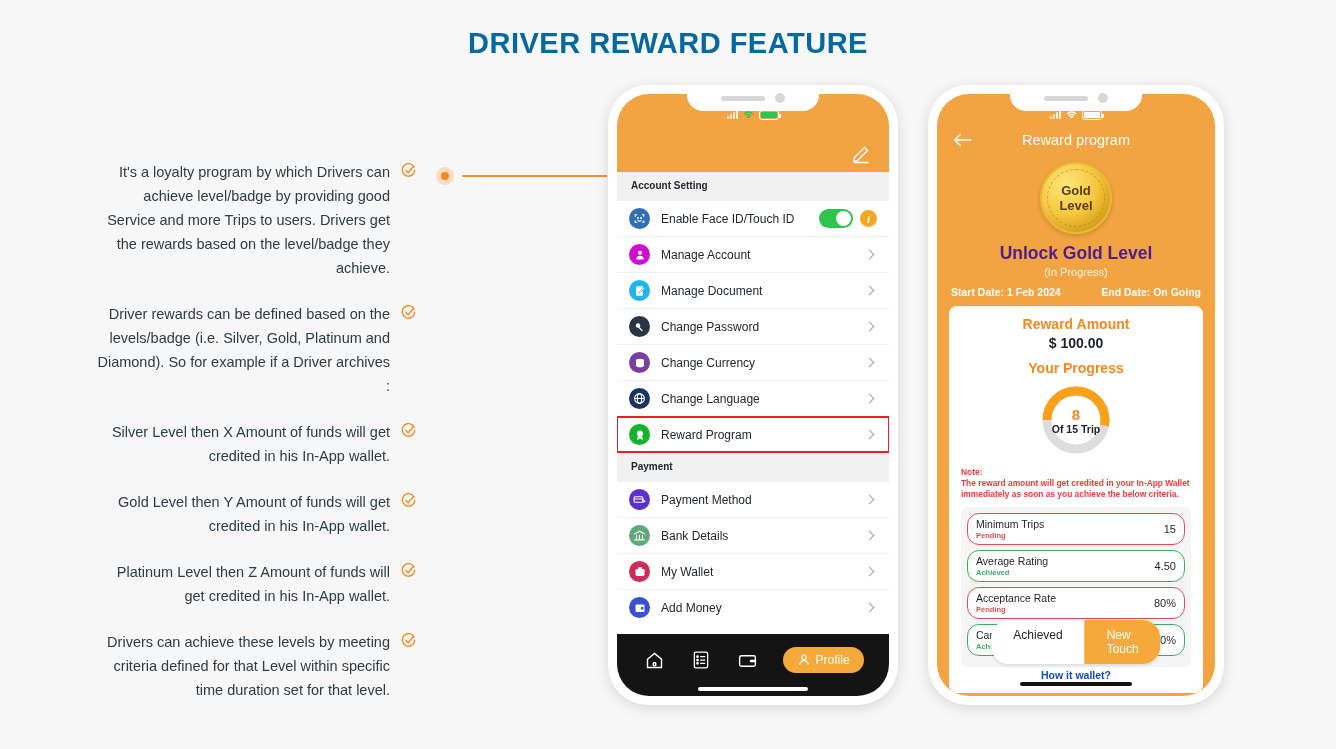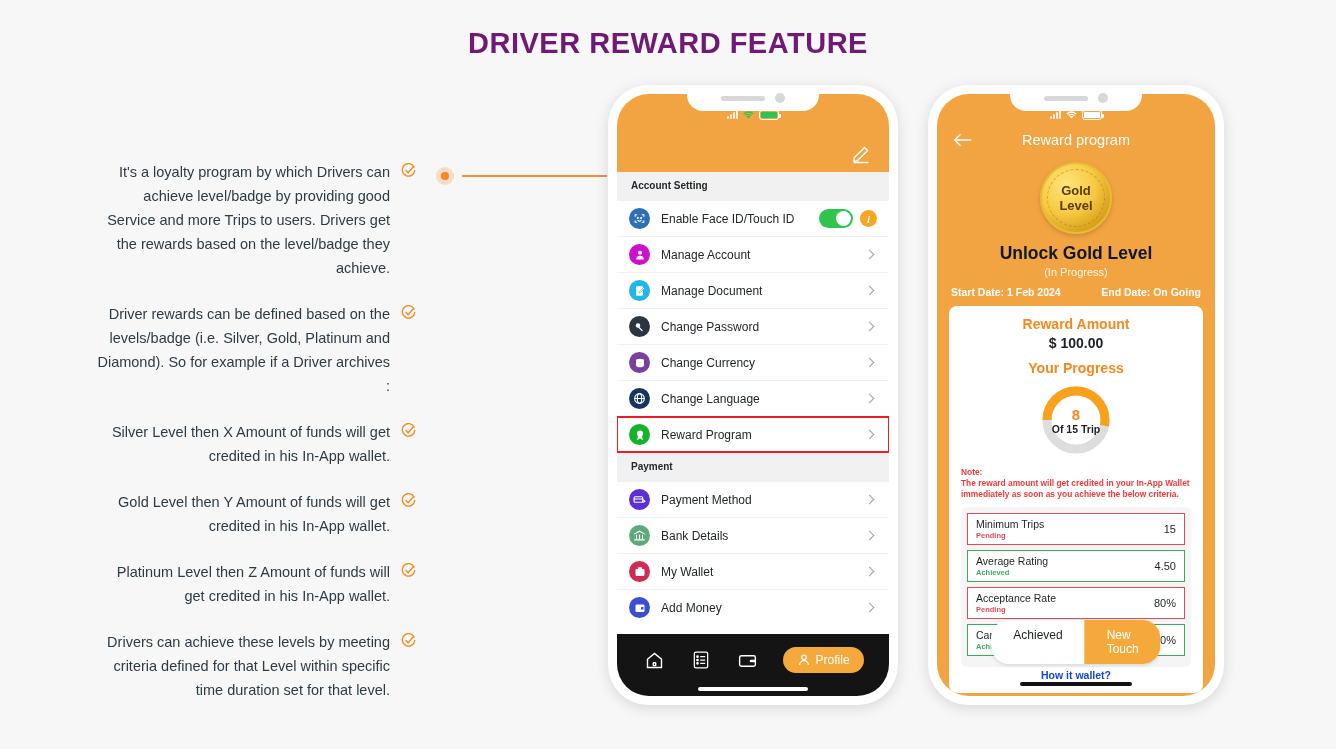--- a/index.html
+++ b/index.html
@@ -12,21 +12,21 @@
   }
 
   
   .page-title {
     position: absolute;
     top: 27px; left: 0; right: 0;
     text-align: center;
     font-size: 29px;
     font-weight: bold;
     letter-spacing: 0.5px;
-    color: #701a75;
+    color: #0369a1;
   }
 
   
   .left-col {
     position: absolute;
     left: 96px; top: 160px;
     width: 320px;
     text-align: right;
   }
   .bullet-block { position: relative; margin-bottom: 22px; }
@@ -210,21 +210,21 @@
     box-shadow: 0 2px 5px rgba(0,0,0,0.18);
     display: flex; flex-direction: column; align-items: center; justify-content: center;
     color: #5a3d06; font-weight: bold; font-size: 13px; line-height: 15px;
     position: relative;
   }
   .medal::before {
     content: ''; position: absolute; inset: 5px;
     border-radius: 50%; border: 1px dashed rgba(150,110,10,0.45);
   }
   .unlock-title {
-    text-align: center; color: #0f172a; font-size: 17.5px; font-weight: bold;
+    text-align: center; color: #4c1d95; font-size: 17.5px; font-weight: bold;
     margin-top: 9px;
   }
   .unlock-sub { text-align: center; color: #fff6e6; font-size: 11px; margin-top: 2px; }
   .dates {
     display: flex; justify-content: space-between;
     padding: 8px 14px 0;
     color: #fff; font-size: 10.5px; font-weight: bold;
   }
   .card {
     background: #fff;
@@ -244,21 +244,21 @@
   .donut-center {
     position: absolute; inset: 0;
     display: flex; flex-direction: column; align-items: center; justify-content: center;
   }
   .donut-num { color: #f5881f; font-size: 15px; font-weight: bold; }
   .donut-sub { color: #1d2126; font-size: 10.5px; font-weight: bold; }
 
   .note { margin-top: 10px; color: #ef3b3b; font-size: 8.4px; line-height: 11px; font-weight: bold; }
   .criteria-wrap { background: #f5f5f5; border-radius: 6px; padding: 6px; margin-top: 7px; }
   .criterion {
-    background: #fff; border-radius: 0;
+    background: #fff; border-radius: 12px;
     border: 1.4px solid #e14b5a;
     padding: 4px 8px; margin-bottom: 5px;
     display: flex; align-items: center; justify-content: space-between;
   }
   .criterion.achieved { border-color: #3fa960; }
   .crit-name { font-size: 10.5px; color: #1d2126; }
   .crit-status { font-size: 7.5px; font-weight: bold; color: #e14b5a; margin-top: 1px; }
   .criterion.achieved .crit-status { color: #3fa960; }
   .crit-value { font-size: 11px; color: #1d2126; font-weight: 500; }
   .how-link {

